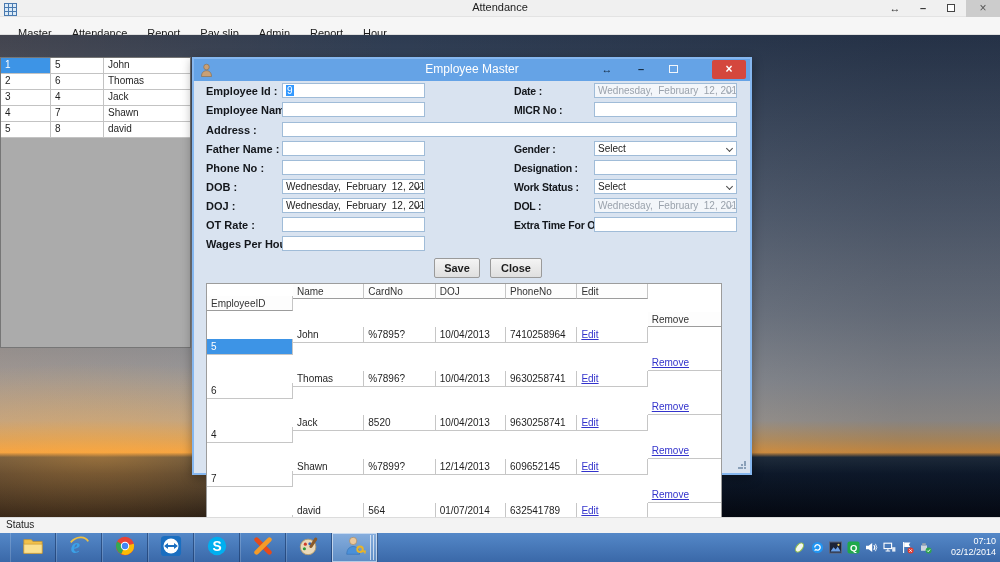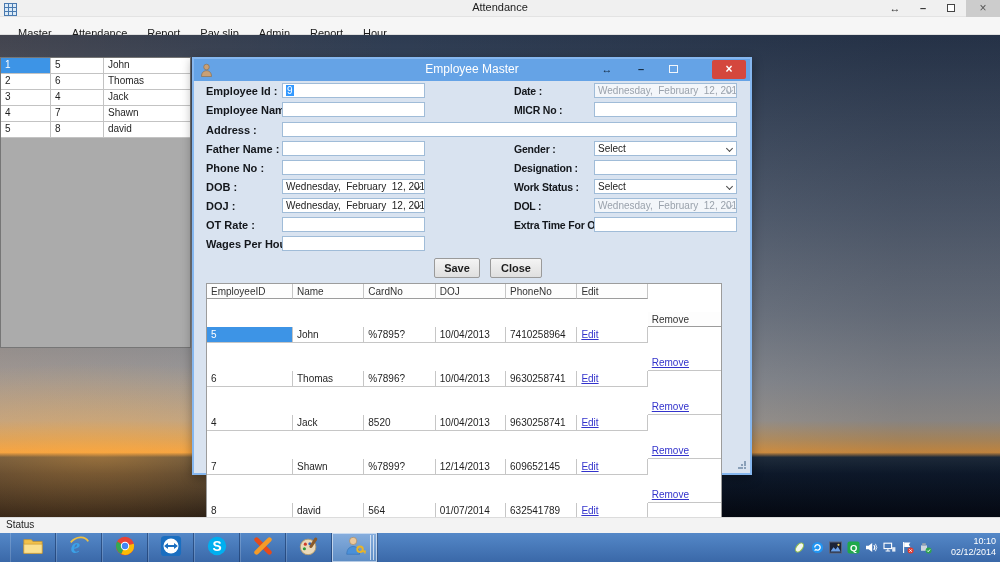--- a/index.html
+++ b/index.html
@@ -65,21 +65,21 @@
 
   .dlg-btn { position:absolute; height:20px; background:linear-gradient(#f4f4f4,#dfdfdf); border:1px solid #9a9a9a; border-radius:2px; font-family:"Liberation Sans",sans-serif; font-size:11px; font-weight:bold; color:#1d1d1d; text-align:center; line-height:18px; cursor:default; }
   .btn-save { left:240px; top:199px; width:46px; }
   .btn-close { left:296px; top:199px; width:52px; }
 
   
   .btm-grid { position:absolute; left:12px; top:224px; width:516px; background:#fff; border:1px solid #9c9c9c; }
   .bg-row { display:flex; }
   .bg-cell { background:#fff; border-right:1px solid #c6c6c6; border-bottom:1px solid #c6c6c6; font-size:10px; color:#1f1f1f; padding:2px 3px 0 4px; height:16px; overflow:hidden; white-space:nowrap; }
   .bg-row.head .bg-cell { height:15px; background:#fdfdfd; color:#333; border-bottom:1px solid #9c9c9c; }
-  .bg-cell.c0{width:88px;} .bg-cell.c1{width:73px;} .bg-cell.c2{width:73px;} .bg-cell.c3{width:72px;}
+  .bg-cell.c0{width:88px;margin-top:12px;} .bg-cell.c1{width:73px;} .bg-cell.c2{width:73px;} .bg-cell.c3{width:72px;}
   .bg-cell.c4{width:73px;} .bg-cell.c5{width:72px;} .bg-cell.c6{width:75px; border-right:none;margin-top:28px;}
   .bg-cell.sel { background:#3d94e6; color:#fff; }
   .glink { color:#3333cc; text-decoration:underline; cursor:pointer; }
 
   .resize-grip { position:absolute; right:3px; bottom:3px; width:9px; height:9px;
     background:
       radial-gradient(circle 1.2px at 7px 1.5px, #8aa0b8 98%, transparent),
       radial-gradient(circle 1.2px at 7px 7px, #8aa0b8 98%, transparent),
       radial-gradient(circle 1.2px at 4.2px 4.2px, #8aa0b8 98%, transparent),
       radial-gradient(circle 1.2px at 1.5px 7px, #8aa0b8 98%, transparent),
@@ -431,18 +431,18 @@
         <span class="tray-icon">
           <svg viewBox="0 0 13 13" width="13" height="13">
             <rect x="2" y="4.4" width="6" height="5.4" fill="#cfd6dd"></rect>
             <rect x="3.2" y="2.2" width="3.6" height="2.2" fill="#9aa4ad"></rect>
             <circle cx="9.6" cy="9.6" r="3" fill="#2ea44f"></circle>
             <path d="M8.2 9.6 l1 1.1 1.8-2.2" stroke="#fff" stroke-width="1" fill="none"></path>
           </svg>
         </span>
       </div>
     <div class="clock">
-      <div>10:10</div>
+      <div>07:10</div>
       <div>02/12/2014</div>
     </div>
   </div>
 
 </div>
 
 </body></html>

